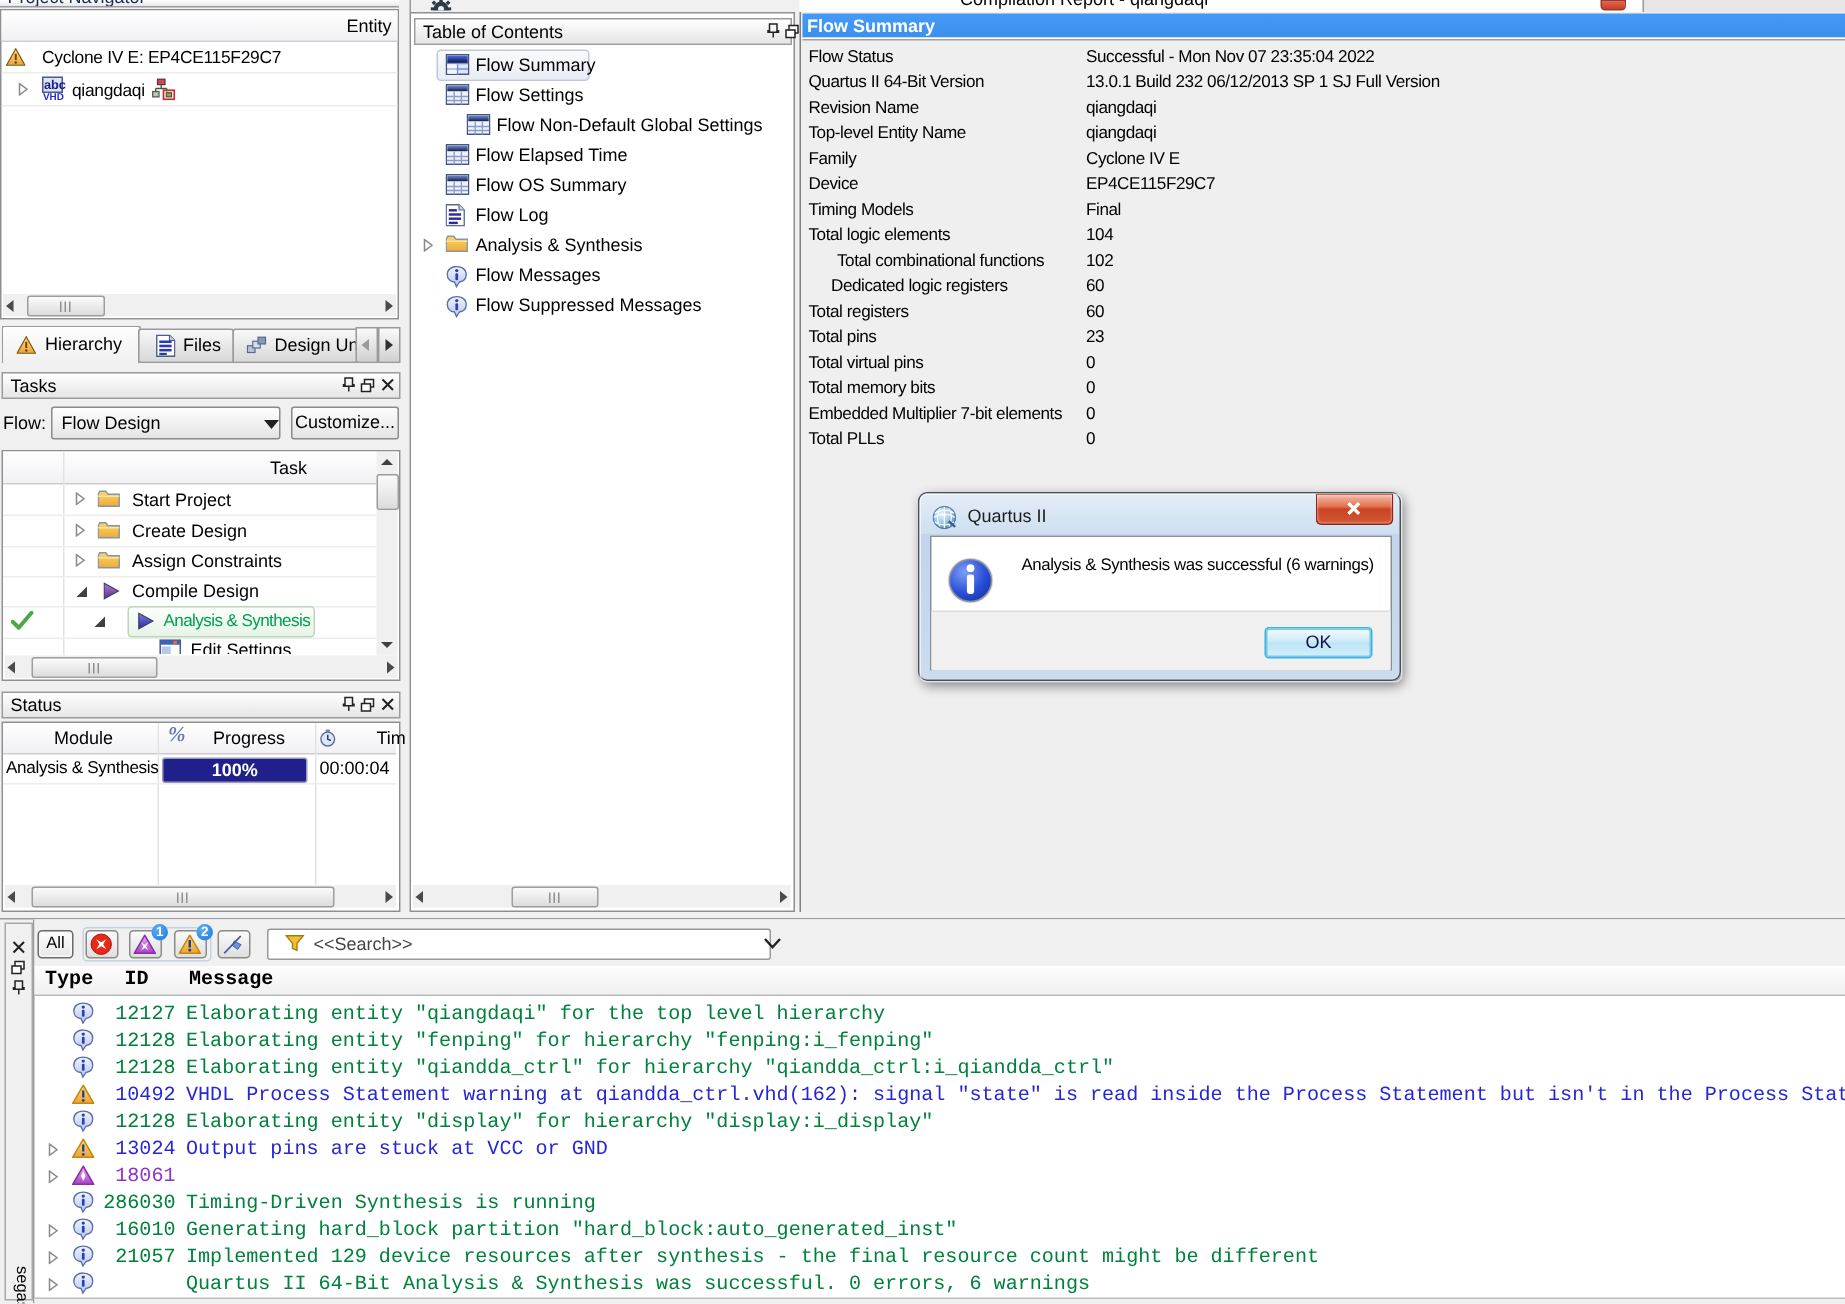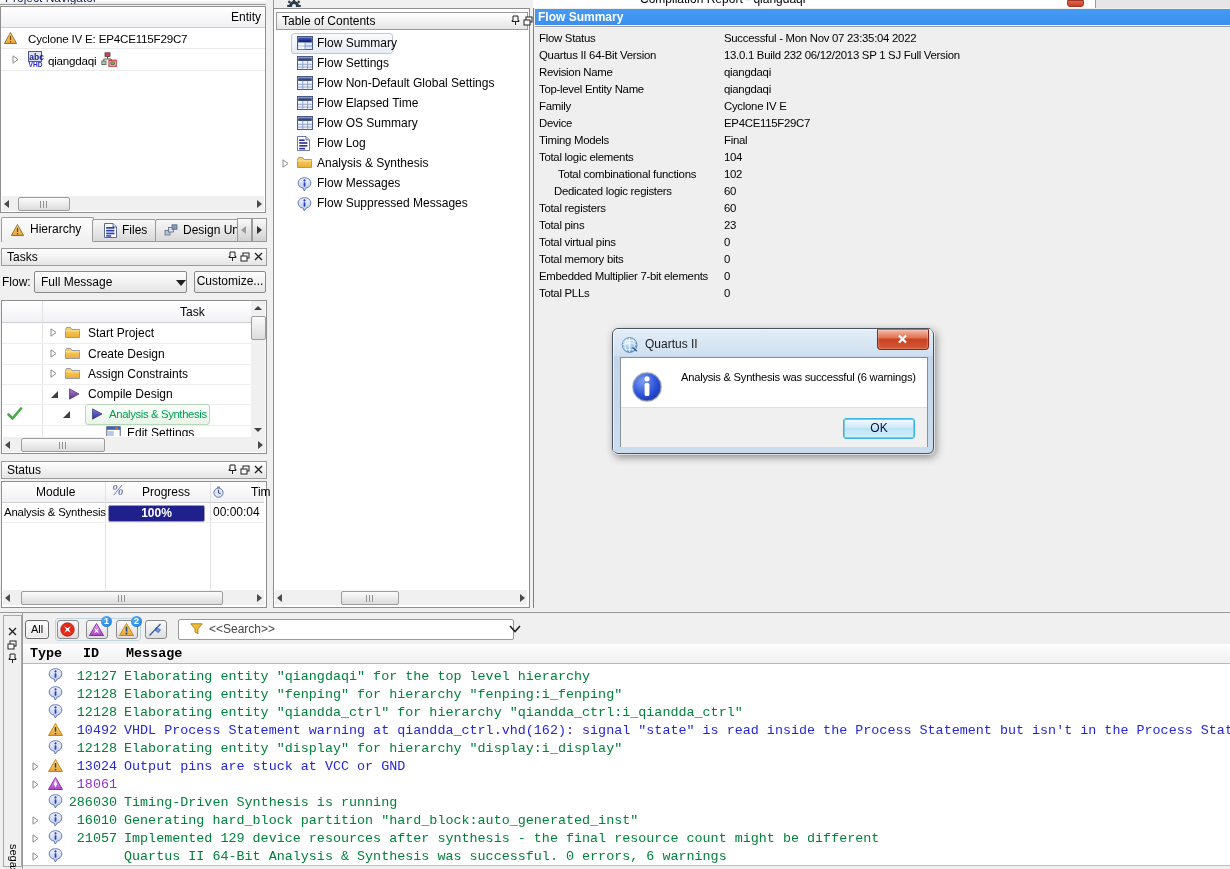--- a/index.html
+++ b/index.html
@@ -175,21 +175,21 @@
         </svg>
       </span>
   <span class="abs" style="left:252px;top:3px;">
         <svg width="9" height="9" viewBox="0 0 9 9">
           <path d="M1 1 L8 8 M8 1 L1 8" stroke="#222" stroke-width="1.4"></path>
         </svg>
       </span>
 </div>
 <div class="abs" style="left:2px;top:275px;">Flow:</div>
 <div class="abs" style="left:34px;top:271px;width:151px;height:20px;border:1px solid #8a8a8a;border-radius:2px;background:linear-gradient(#fefefe,#e4e4e4);">
-  <span class="abs" style="left:6px;top:3px;">Full Message</span>
+  <span class="abs" style="left:6px;top:3px;">Flow Design</span>
   <span class="abs" style="left:141px;top:8px;width:0;height:0;border-left:5px solid transparent;border-right:5px solid transparent;border-top:6px solid #202020;"></span>
 </div>
 <div class="abs" style="left:194px;top:271px;width:70px;height:20px;border:1px solid #8a8a8a;border-radius:2px;background:linear-gradient(#fdfdfd,#e4e4e4);text-align:center;line-height:19px;">Customize...</div>
 <div class="abs whitebox" style="left:1px;top:300px;width:264px;height:152px;">
   <div class="abs hdrgrad" style="left:0;top:0;width:249px;height:21px;">
     <div class="abs" style="left:178px;top:4px;">Task</div>
   </div>
   <div class="abs" style="left:40px;top:0;width:1px;height:136px;background:#e3e3e3;"></div>
   <div class="abs" style="left:0;top:22px;width:249px;height:20px;border-bottom:1px solid #ededed;">
     <span class="abs" style="left:48px;top:5px;">
@@ -393,21 +393,21 @@
       <div class="abs" style="left:0;top:44px;width:250px;height:20px;">
         <span class="abs" style="left:23px;top:3px;">
           <svg width="16" height="14" viewBox="0 0 16 14">
             <rect x="0.5" y="0.5" width="15" height="13" fill="#eef2fa" stroke="#3a4a7a" stroke-width="0.9"></rect>
             <rect x="1.2" y="1.2" width="13.6" height="3.6" fill="url(#gtbl)"></rect>
             <path d="M1 8.3 L15 8.3 M1 11 L15 11 M5.8 5 L5.8 13.6 M10.6 5 L10.6 13.6" stroke="#8a9cc8" stroke-width="0.9" fill="none"></path>
           </svg>
         </span>
         <span class="abs" style="left:43px;top:3px;">Flow Settings</span>
       </div>
-      <div class="abs" style="left:0;top:64px;width:250px;height:20px;padding-left:17px;">
+      <div class="abs" style="left:14px;top:64px;width:250px;height:20px;padding-left:17px;">
         <span class="abs" style="left:23px;top:3px;">
           <svg width="16" height="14" viewBox="0 0 16 14">
             <rect x="0.5" y="0.5" width="15" height="13" fill="#eef2fa" stroke="#3a4a7a" stroke-width="0.9"></rect>
             <rect x="1.2" y="1.2" width="13.6" height="3.6" fill="url(#gtbl)"></rect>
             <path d="M1 8.3 L15 8.3 M1 11 L15 11 M5.8 5 L5.8 13.6 M10.6 5 L10.6 13.6" stroke="#8a9cc8" stroke-width="0.9" fill="none"></path>
           </svg>
         </span>
         <span class="abs" style="left:43px;top:3px;">Flow Non-Default Global Settings</span>
       </div>
       <div class="abs" style="left:0;top:84px;width:250px;height:20px;">

